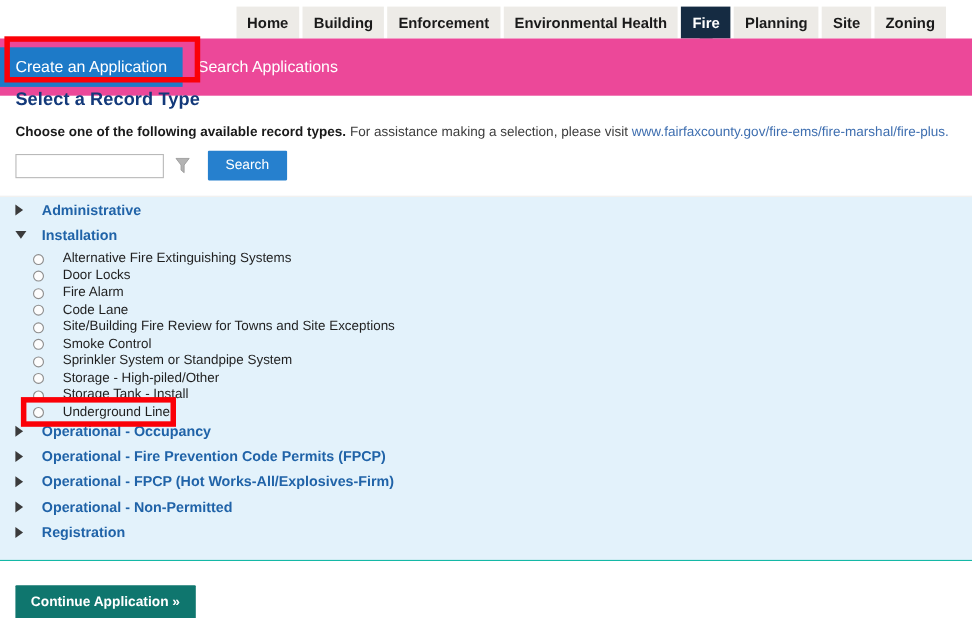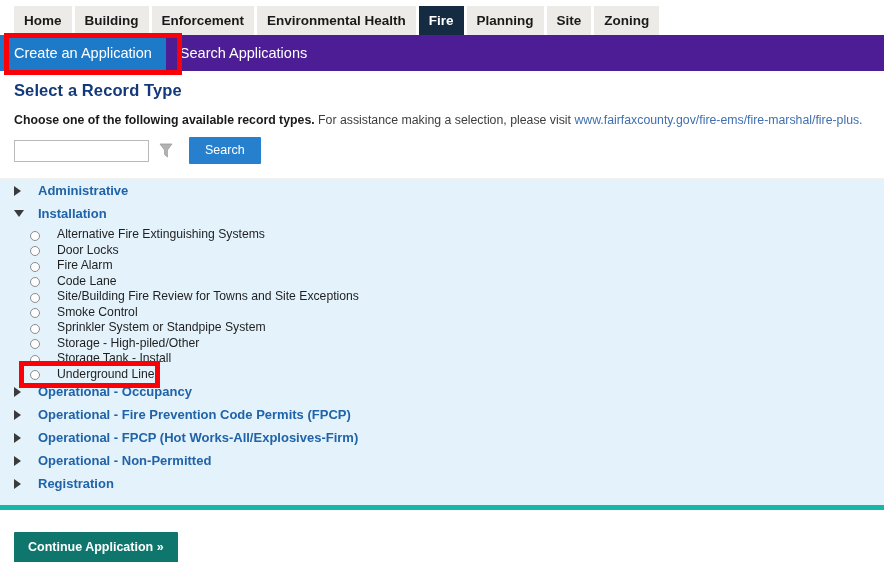--- a/index.html
+++ b/index.html
@@ -7,24 +7,24 @@
     margin: 0; padding: 0;
     width: 884px; height: 562px;
     background: #ffffff;
     font-family: "Liberation Sans", sans-serif;
     overflow: hidden;
   }
   #app { position: relative; width: 884px; height: 562px; background: #fff; }
 
   
   .tabstrip {
-    position: absolute; left: 0; top: 0; width: 788px; height: 35px;
+    position: absolute; left: 0; top: 0; width: 860px; height: 35px;
     background: #ffffff;
     padding-left: 14px;
-    display: flex; align-items: flex-end; gap: 3px;
+    display: flex; align-items: flex-end; gap: 3px; justify-content: flex-end;
   }
   .mtab {
     background: #edebe7;
     color: #1a1a1a;
     font-size: 13.5px;
     font-weight: bold;
     line-height: 1;
     padding: 9px 10px 8px 10px;
     height: 29px;
     display: flex; align-items: center;
@@ -40,22 +40,22 @@
     position: absolute;
     left: 50%; bottom: -9px; margin-left: -6px;
     width: 0; height: 0;
     border-left: 6px solid transparent;
     border-right: 6px solid transparent;
     border-top: 9px solid #152b42;
   }
 
   
   .subnav {
-    position: absolute; left: 0; top: 35px; width: 884px; height: 36px;
-    background: #4c1d95;
+    position: absolute; left: 0; top: 35px; width: 884px; height: 52px;
+    background: #ec4899;
     display: flex; align-items: center;
   }
   .subnav-item {
     color: #ffffff;
     font-size: 14.5px;
     line-height: 1;
     padding: 0 14px;
     height: 36px;
     display: flex; align-items: center;
     white-space: nowrap;
@@ -107,21 +107,21 @@
     padding: 6px 16px 7px 16px;
     cursor: pointer;
     border-radius: 1px;
   }
 
   
   .panel {
     position: absolute; left: 0; top: 178px; width: 884px; height: 332px;
     background: #e3f2fb;
     border-top: 1px solid #f3f1ee;
-    border-bottom: 5px solid #14b8a6;
+    border-bottom: 1px solid #14b8a6;
   }
   .acc-group { padding-left: 14px; }
   .acc-header {
     display: flex; align-items: center;
     height: 23px;
     cursor: pointer;
   }
   .acc-arrow {
     width: 14px; display: flex; align-items: center; justify-content: flex-start;
     flex: 0 0 14px;

